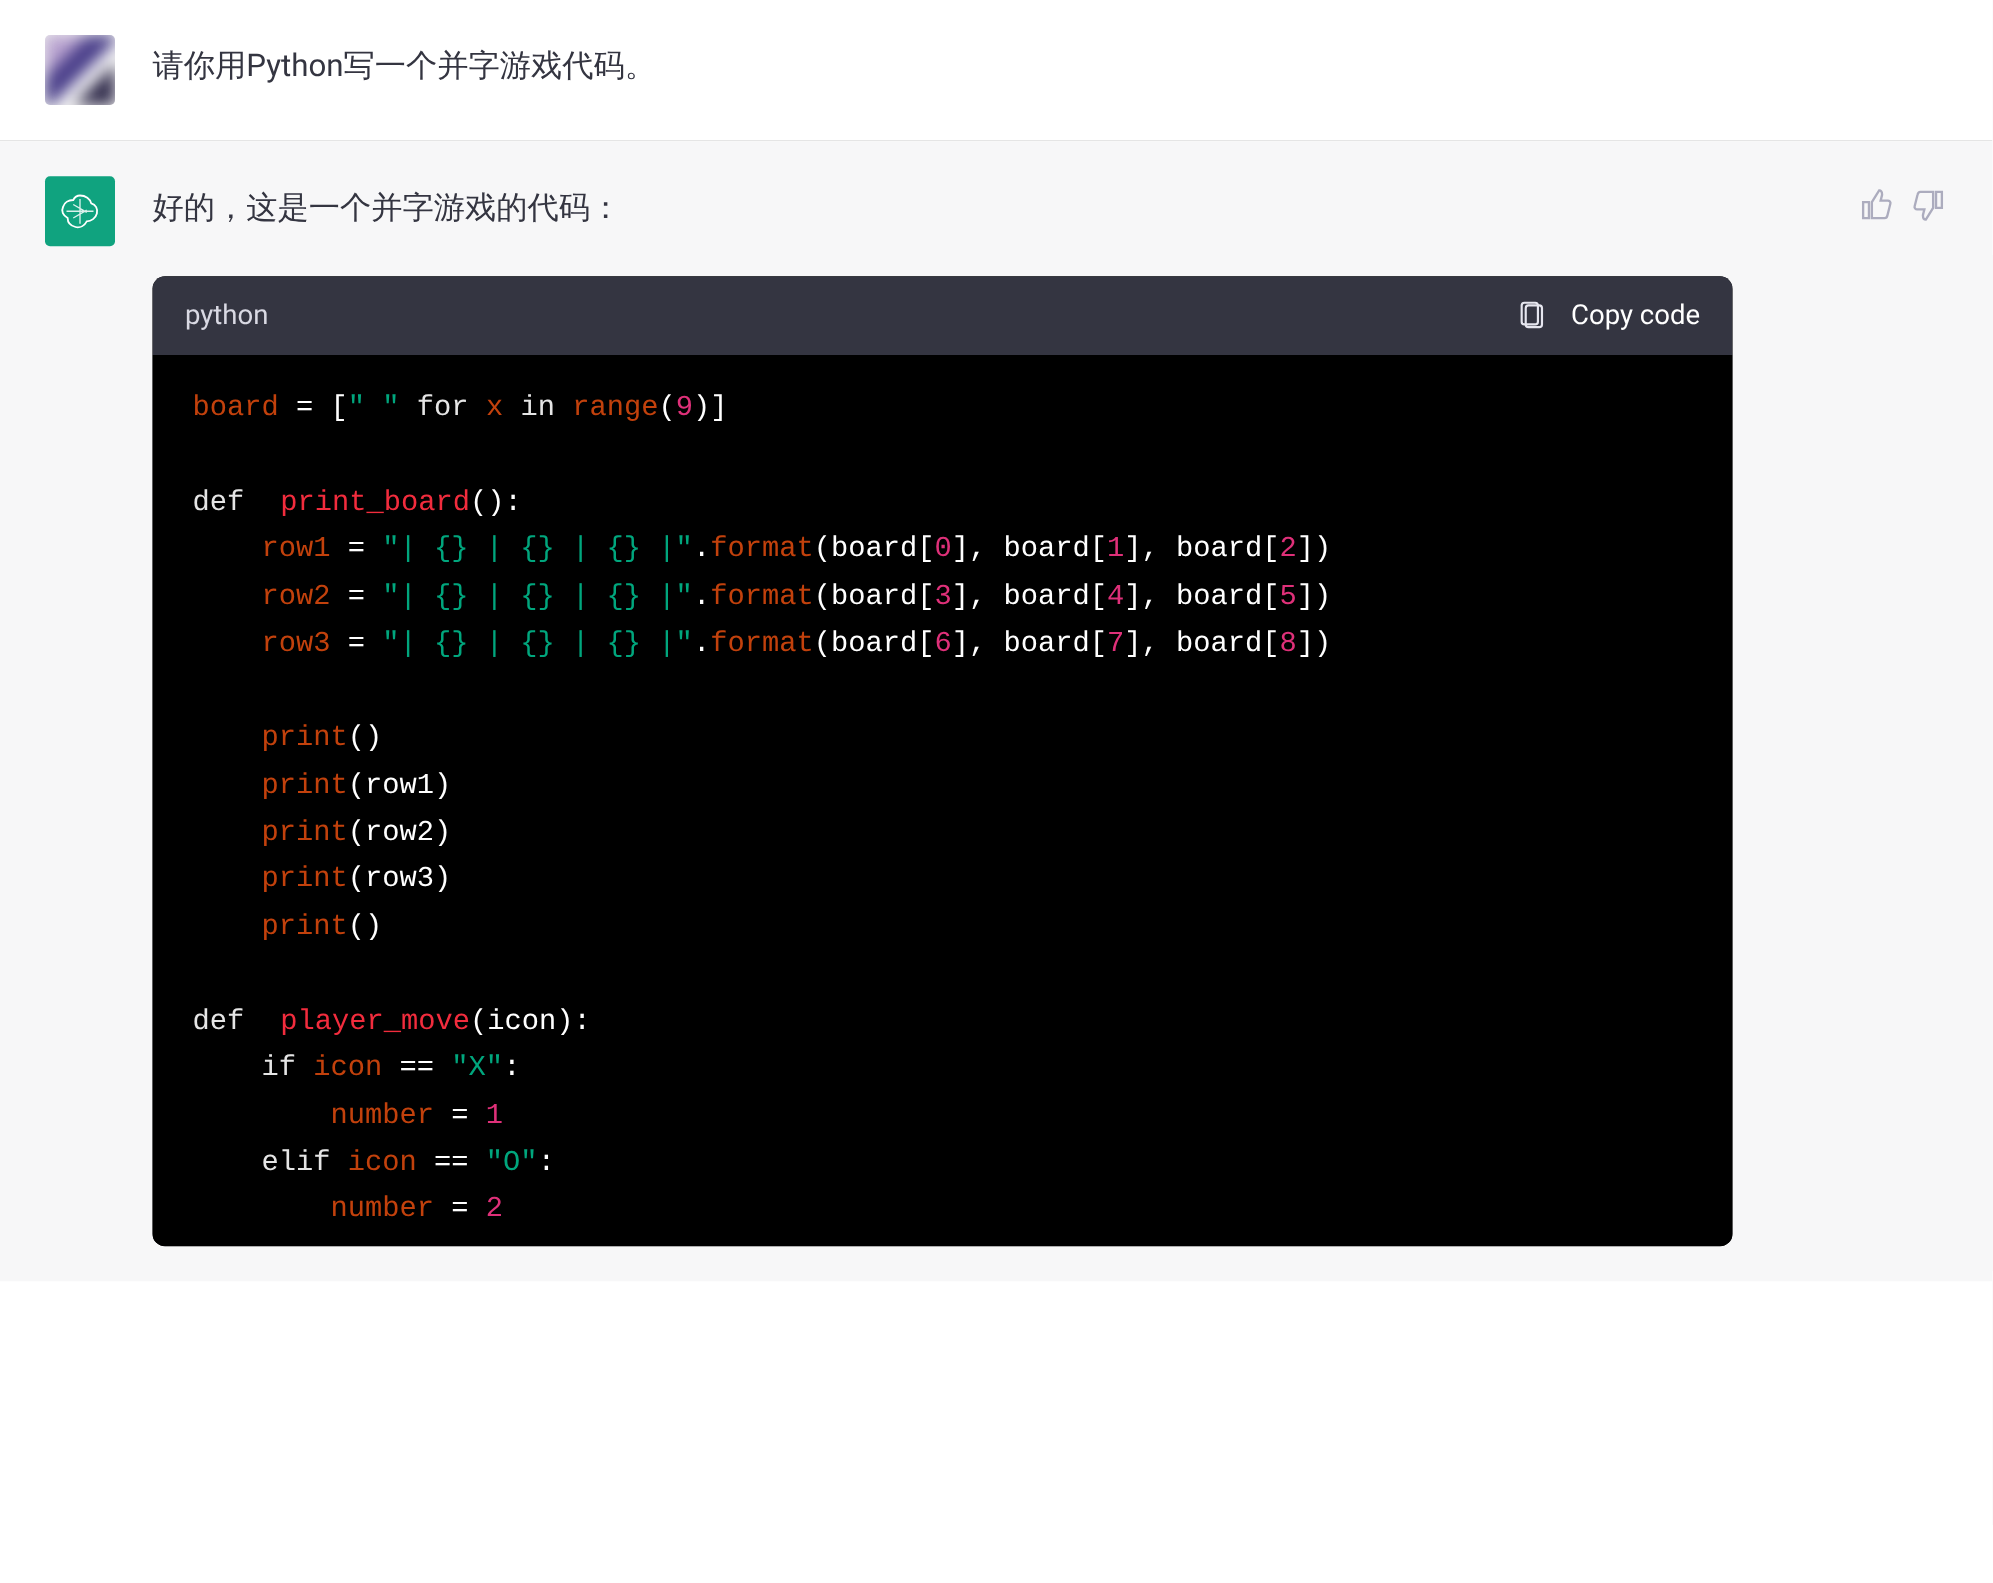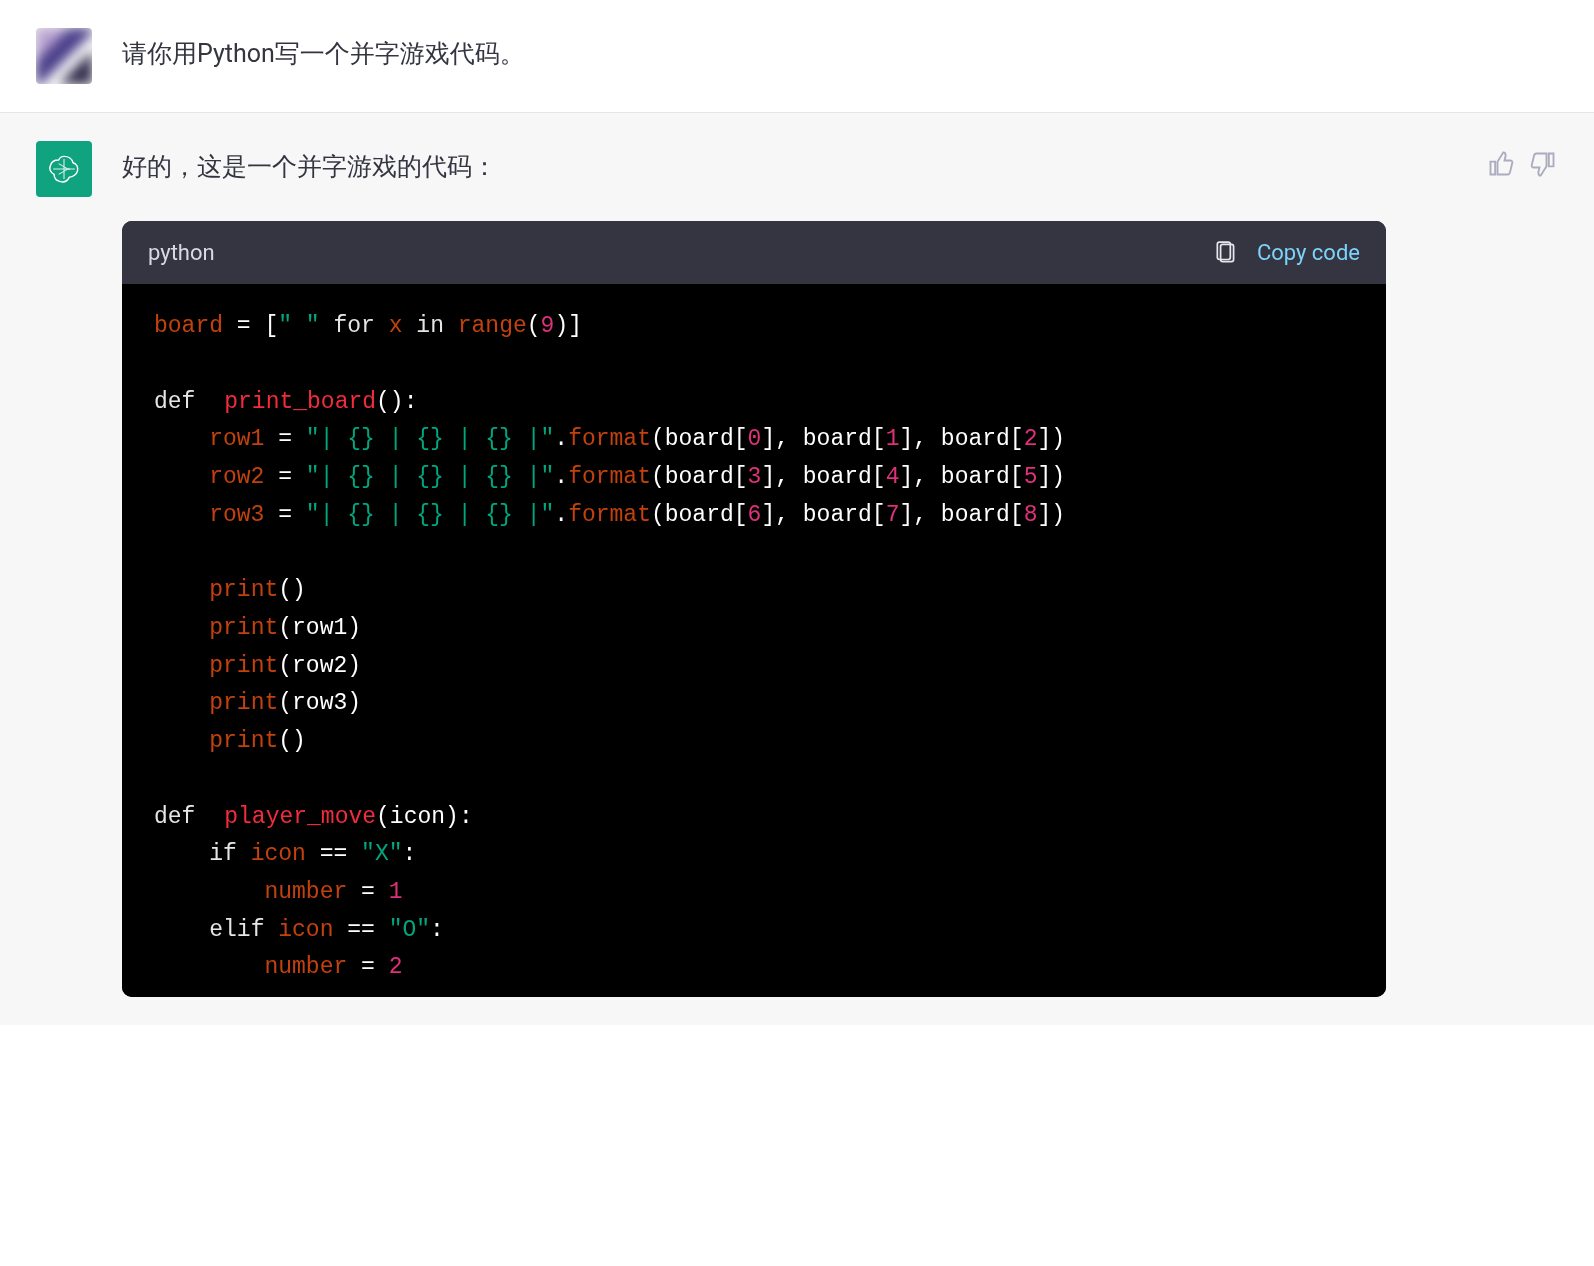--- a/index.html
+++ b/index.html
@@ -76,21 +76,21 @@
     justify-content: space-between;
     align-items: center;
     padding: 14px 26px;
     font-size: 22px;
   }
   .copy-group {
     display: flex;
     align-items: center;
     gap: 18px;
     cursor: pointer;
-    color: #7dd3fc;
+    color: #ffffff;
   }
   .copy-group svg { width: 26px; height: 26px; stroke: #e6e6ef; fill: none; stroke-width: 1.6; }
   .code-body {
     background: #000;
     color: #fff;
     font-family: "SFMono-Regular", Consolas, "Liberation Mono", Menlo, monospace;
     font-size: 23px;
     line-height: 1.64;
     padding: 24px 32px 10px 32px;
     white-space: pre;

